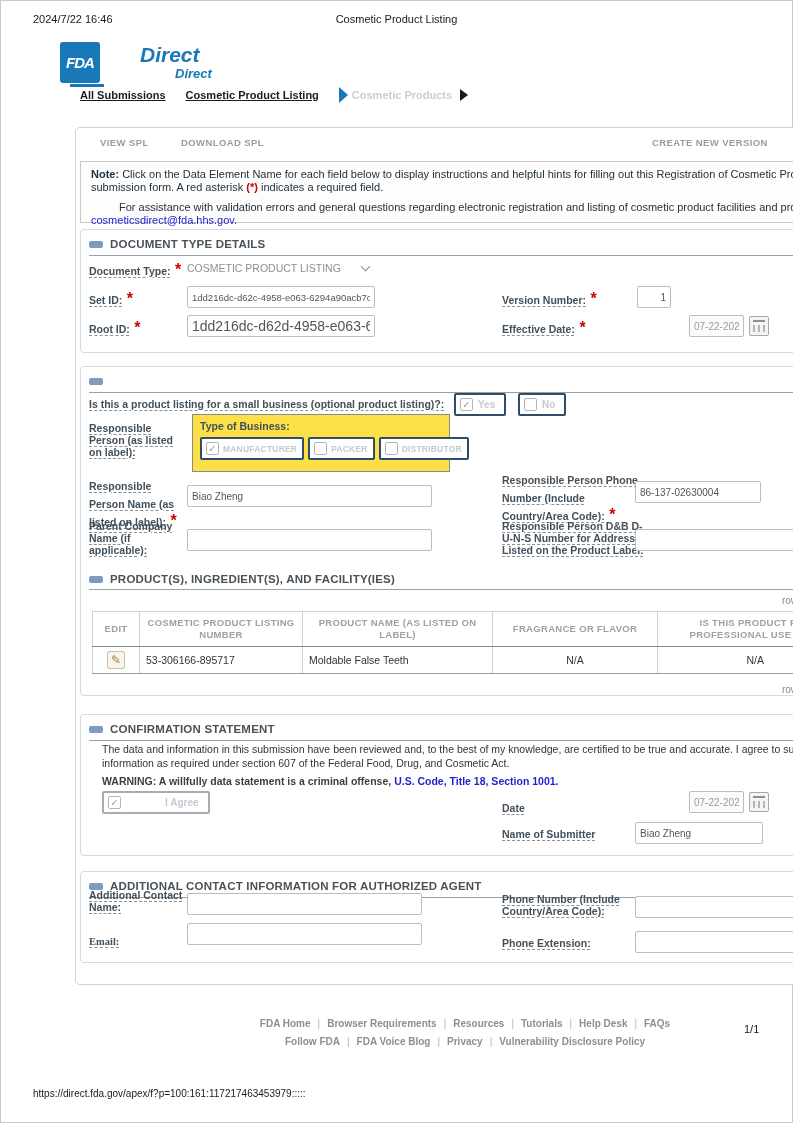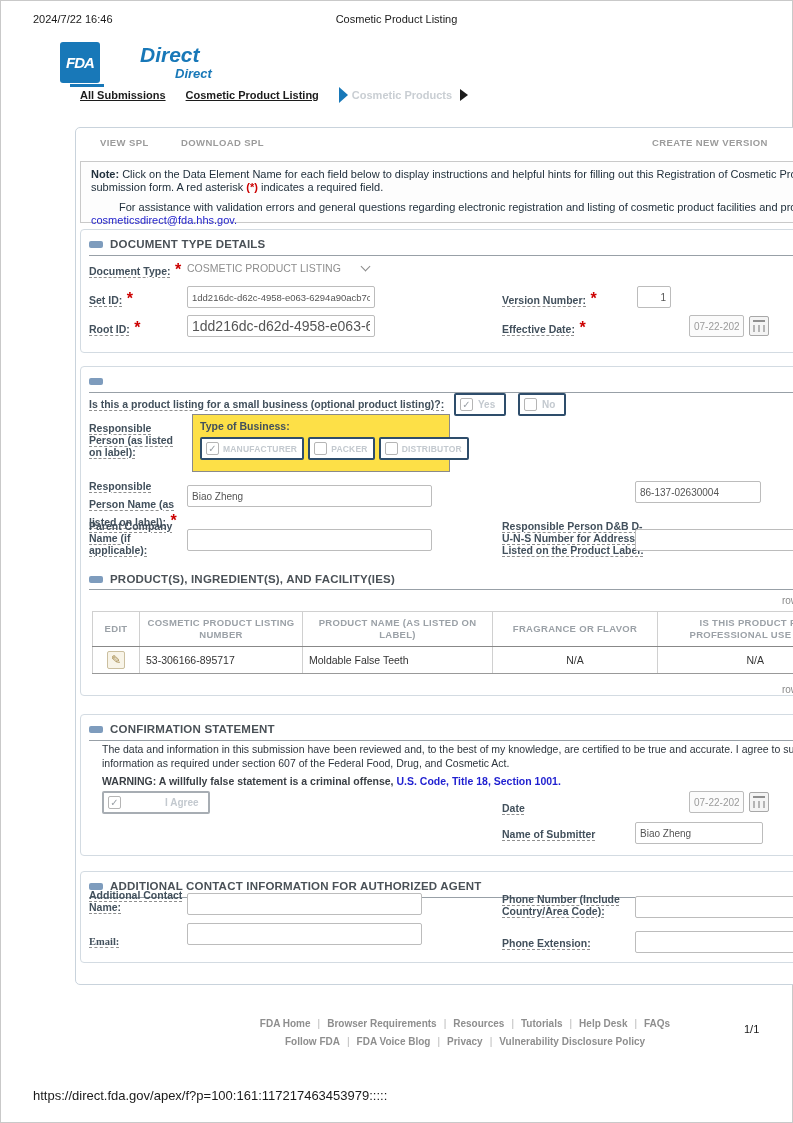--- a/index.html
+++ b/index.html
@@ -4,21 +4,21 @@
 <style>
   html,body { margin:0; padding:0; background:#fff; }
   .sheet {
     position:relative; width:793px; height:1123px; overflow:hidden;
     background:#fff; font-family:"Liberation Sans", sans-serif;
     box-shadow: inset 0 0 0 1px #c9c9c9;
   }
   
   .print-date { position:absolute; top:13px; left:33px; font-size:11px; color:#1a1a1a; }
   .print-title { position:absolute; top:13px; left:0; width:793px; text-align:center; font-size:11px; color:#1a1a1a; }
-  .print-url { position:absolute; top:1088px; left:33px; font-size:13px; color:#1a1a1a;text-align:center; }
+  .print-url { position:absolute; top:1088px; left:33px; font-size:10px; color:#1a1a1a;text-align:center; }
   .print-page { position:absolute; top:1023px; left:744px; font-size:11px; color:#1a1a1a; }
 
   
   .fda-square {
     position:absolute; top:42px; left:60px; width:40px; height:41px;
     background:#1878b8; border-radius:3px; color:#fff; font-weight:bold; font-style:italic;
     font-size:15px; letter-spacing:-1px; display:flex; align-items:center; justify-content:center;
   }
   .logo-underline { position:absolute; top:84px; left:70px; width:34px; height:3px; background:#1878b8; }
   .direct-large { position:absolute; top:43px; left:140px; color:#1878b8; font-size:21px; font-style:italic; font-weight:bold; }
@@ -203,20 +203,21 @@
           </span>
           <span class="bizbox">
             <span class="cb"></span>
             <span class="optlabel">DISTRIBUTOR</span>
           </span>
         </div>
       </div>
 
       <span class="abs" style="top:109px; left:8px; width:96px; display:inline-block;"><span class="lbl">Responsible Person Name (as listed on label):</span> <span class="red">*</span></span>
       <input class="ti abs" style="top: 118px; left: 106px; width: 245px;" value="Biao Zheng">
+      <span class="abs" style="top:103px; left:421px; width:140px; display:inline-block;"><span class="lbl">Responsible Person Phone Number (Include Country/Area Code):</span> <span class="red">*</span></span>
       <input class="ti abs" style="top: 114px; left: 554px; width: 126px;" value="86-137-02630004">
 
       <span class="abs lbl" style="top:153px; left:8px; width:96px; display:inline-block;">Parent Company Name (if applicable):</span>
       <input class="ti abs" style="top: 162px; left: 106px; width: 245px;">
       <span class="abs lbl" style="top:153px; left:421px; width:145px; display:inline-block;">Responsible Person D&amp;B D-U-N-S Number for Address Listed on the Product Label:</span>
       <input class="ti abs" style="top: 162px; left: 554px; width: 172px;">
 
       <div class="sub-header" style="top:205px;">
         <span class="collapse-icon"></span>
         <span class="sec-title">PRODUCT(S), INGREDIENT(S), AND FACILITY(IES)</span>
@@ -255,21 +256,21 @@
       <div class="rows-info" style="top:317px;">row(s) 1 - 1 of 1</div>
     </div>
 
     <div class="section" id="sec-confirm">
       <div class="sec-header">
         <span class="collapse-icon"></span>
         <span class="sec-title">CONFIRMATION STATEMENT</span>
       </div>
       <div class="para" style="top:27px; left:21px; width:795px;">The data and information in this submission have been reviewed and, to the best of my knowledge, are certified to be true and accurate. I agree to submit changes to this information as required under section 607 of the Federal Food, Drug, and Cosmetic Act.</div>
       <div class="warn" style="top:60px; left:21px;">
-        <span>WARNING: A willfully false statement is a criminal offense, </span><span class="link">U.S. Code, Title 18, Section 1001.</span>
+        <span>WARNING: A willfully data statement is a criminal offense, </span><span class="link">U.S. Code, Title 18, Section 1001.</span>
       </div>
       <span class="optbox optbox-gray" style="top:76px; left:21px;gap:44px;">
         <span class="cb checked"></span>
         <span class="optlabel">I Agree</span>
       </span>
       <span class="abs lbl" style="top:87px; left:421px;">Date</span>
       <input class="ti ti-gray abs" style="top: 76px; left: 608px; width: 55px;" value="07-22-2024">
       <span class="cal abs" style="top:77px; left:668px;"></span>
       <span class="abs lbl" style="top:113px; left:421px;">Name of Submitter</span>
       <input class="ti abs" style="top: 107px; left: 554px; width: 128px;" value="Biao Zheng">

